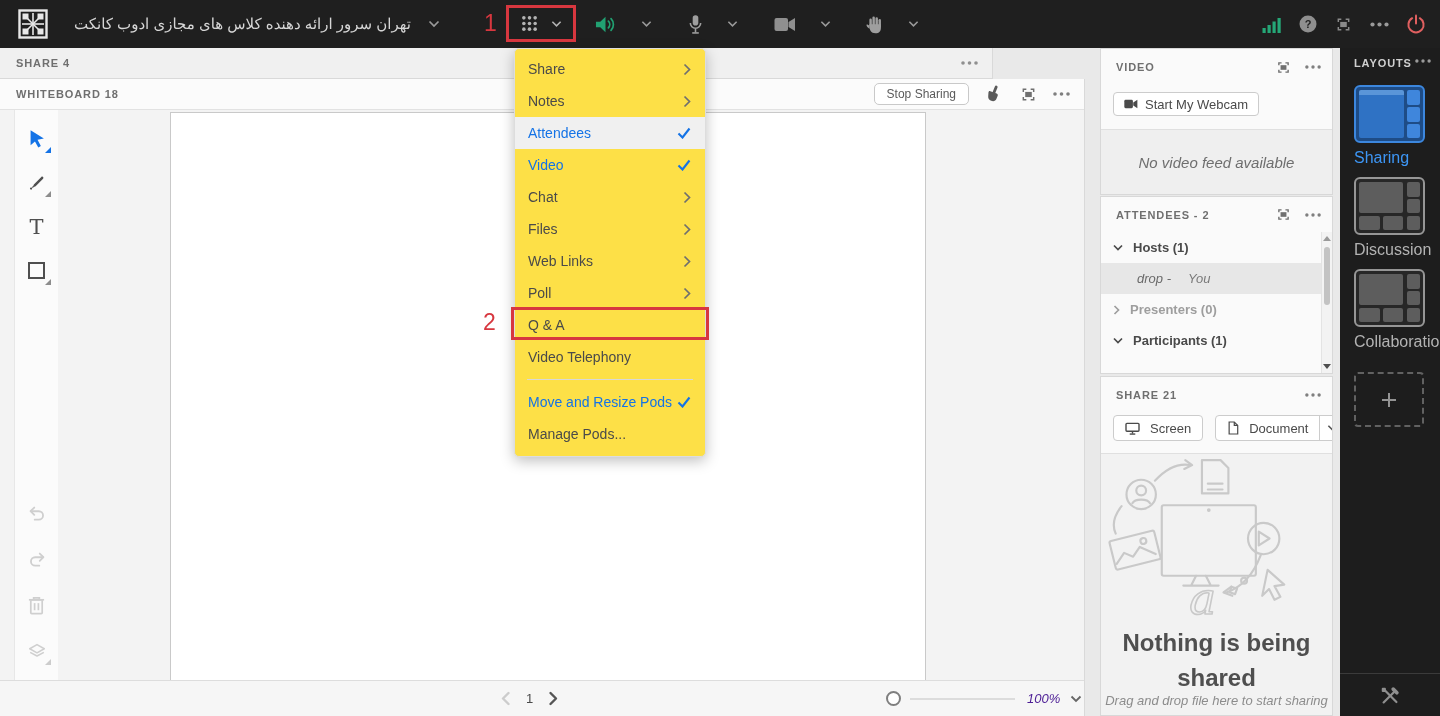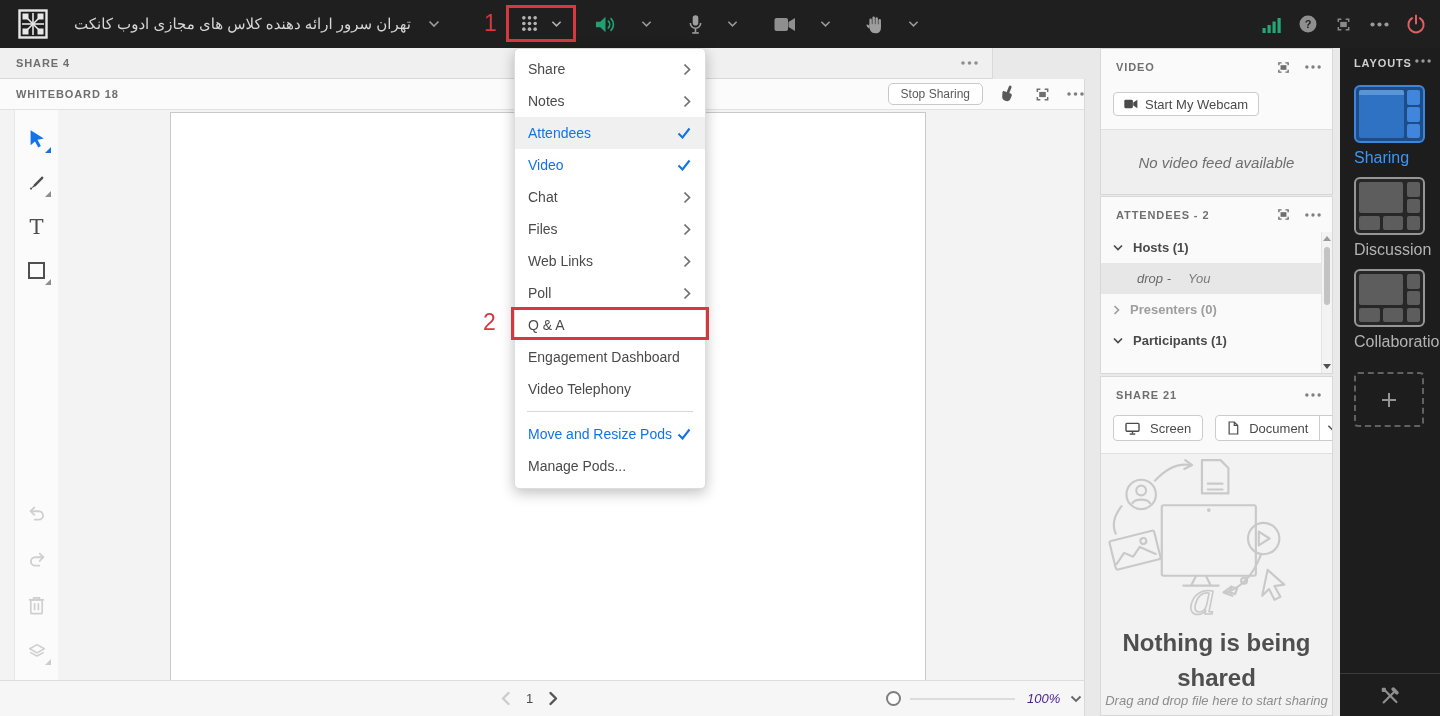--- a/index.html
+++ b/index.html
@@ -29,21 +29,21 @@
   .pod-title { font-size:11px; font-weight:bold; letter-spacing:.9px; color:#6f6f6f; }
   .share4-bar .pod-title { margin-left:16px; }
   .share4-bar .dots { position:absolute; right:14px; }
 
   
   .wb-pod { position:absolute; left:0; top:79px; width:1085px; height:637px; background:#f3f3f3;
     border-right:1px solid #d9d9d9; }
   .wb-header { position:relative; height:31px; background:#fbfbfb; border-bottom:1px solid #e2e2e2;
     display:flex; align-items:center; }
   .wb-header .pod-title { margin-left:16px; }
-  .wb-header-right { position:absolute; right:0; display:flex; align-items:center; gap:15px; }
+  .wb-header-right { position:absolute; right:14px; display:flex; align-items:center; gap:15px; }
   .stop-btn { height:22px; padding:0 12px; border:1px solid #c9c9c9; border-radius:5px; background:#fff;
     font-size:12px; color:#5a5a5a; display:flex; align-items:center; cursor:pointer; }
   .wb-rail { position:absolute; left:14px; top:31px; bottom:36px; width:44px; background:#fbfbfb;
     border-left:1px solid #e7e7e7; }
   .rail-top { display:flex; flex-direction:column; align-items:center; gap:18px; padding-top:16px; }
   .rail-bottom { position:absolute; bottom:16px; left:0; right:0; display:flex; flex-direction:column; align-items:center; gap:20px; }
   .tool { position:relative; width:26px; height:26px; display:flex; align-items:center; justify-content:center; cursor:pointer; }
   .corner::after { content:""; position:absolute; right:-1px; bottom:-1px; width:0; height:0;
     border-left:6px solid transparent; border-bottom:6px solid #8d8d8d; }
   .corner-blue::after { border-bottom-color:#1473e6; }
@@ -52,21 +52,21 @@
   .canvas { position:absolute; left:170px; top:33px; width:756px; height:570px; background:#fff; border:1px solid #c9c9c9; }
   .wb-bottom { position:absolute; left:0; right:0; bottom:0; height:36px; background:#f6f6f6; border-top:1px solid #ddd; }
   .paginate { position:absolute; left:500px; top:0; height:100%; display:flex; align-items:center; gap:15px; }
   .page-num { font-size:13px; color:#4a4a4a; }
   .zoomctl { position:absolute; left:886px; top:0; height:100%; display:flex; align-items:center; }
   .zoom-handle { width:15px; height:15px; border-radius:50%; border:2px solid #7f7f7f; background:#fff; margin-right:9px; cursor:pointer; }
   .zoom-track { width:105px; height:2px; background:#dcdcdc; margin-right:12px; }
   .zoom-label { font-size:13px; font-style:italic; color:#4c1d95; margin-right:10px; }
 
   
-  .menu { position:absolute; left:514px; top:48px; width:192px; background:#ffffff; border:1px solid #ddd;
+  .menu { position:absolute; left:514px; top:48px; width:192px; background:#fde047; border:1px solid #ddd;
     border-radius:5px; box-shadow:0 4px 14px rgba(0,0,0,.25); padding:4px 0 6px; z-index:50; }
   .m-item { height:32px; padding:0 14px 0 13px; display:flex; align-items:center; justify-content:space-between;
     font-size:14px; color:#4a4a4a; cursor:pointer; }
   .m-item.hl { background:#f0f0f0; }
   .m-item.blue { color:#1473e6; }
   .m-div { height:1px; background:#d8d8d8; margin:6px 12px; }
   .redbox-2 { position:absolute; left:511px; top:307px; width:198px; height:33px; border:3px solid #d7373f;
     z-index:60; pointer-events:none; }
   .step-2 { left:483px; top:309px; }
 
@@ -445,23 +445,20 @@
         </svg>
     </div>
     <div class="m-item">
       <span>Poll</span>
       <svg width="8" height="13" viewBox="0 0 8 13">
           <polyline points="1.5,1.5 6.5,6.5 1.5,11.5" fill="none" stroke="#6f6f6f" stroke-width="1.7"></polyline>
         </svg>
     </div>
     <div class="m-item">
       <span>Q &amp; A</span>
-    </div>
-    <div class="m-item">
-      <span>Engagement Dashboard</span>
     </div>
     <div class="m-item">
       <span>Video Telephony</span>
     </div>
     <div class="m-div"></div>
     <div class="m-item blue">
       <span>Move and Resize Pods</span>
       <svg width="14" height="12" viewBox="0 0 14 12">
           <polyline points="1.5,6.5 5.5,10.5 12.5,1.5" fill="none" stroke="#1473e6" stroke-width="2.1"></polyline>
         </svg>

